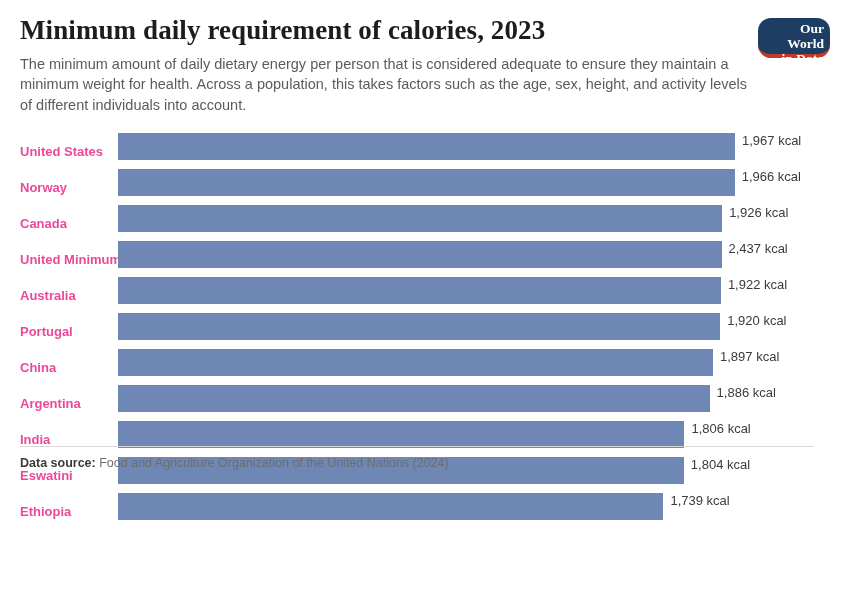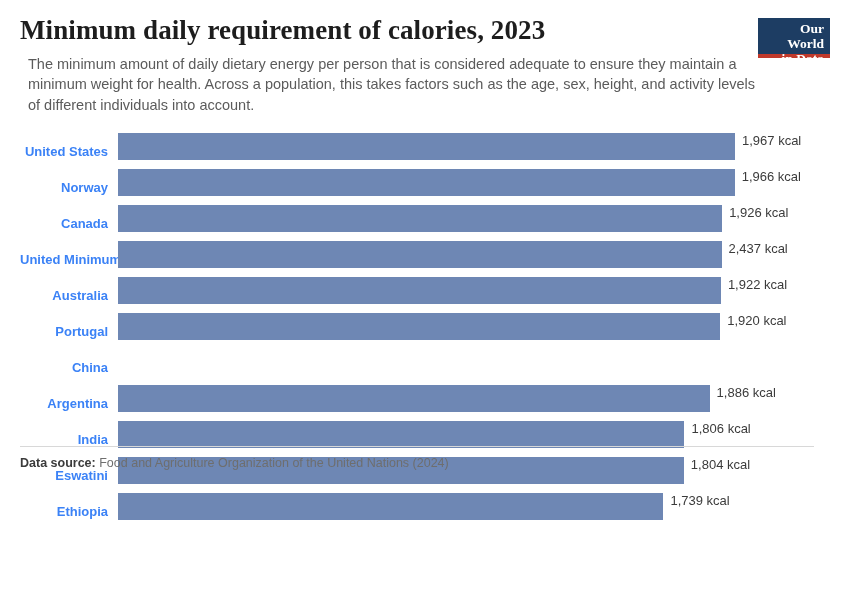--- a/index.html
+++ b/index.html
@@ -31,58 +31,58 @@
     color: #1d1d1d;
     letter-spacing: 0.1px;
     margin: 0 0 8px 0;
     line-height: 1.1;
   }
   .subtitle {
     font-size: 14.5px;
     color: #5b5b5b;
     line-height: 1.42;
     max-width: 730px;
-    margin: 8px;
+    margin: 0;
   }
   .logo {
     position: absolute;
     top: 2px;
     right: 0px;
     width: 72px;
     height: 40px;
     background: #1d3d63;
     color: #ffffff;
     font-family: "Liberation Serif", serif;
     font-weight: 700;
     font-size: 13.5px;
     line-height: 1.1;
     text-align: right;
     padding: 4px 6px 0 4px;
     box-sizing: border-box;
     border-bottom: 4px solid #c0392b;
+    border-radius: 13px;
   }
   .logo .l1, .logo .l2 { display: block; }
 
   .chart-area {
     position: relative;
     margin-top: 18px;
     height: 420px;
   }
   .bar-row {
     display: flex;
     align-items: center;
     height: 36px;
   }
   .bar-label {
     width: 98px;
-    text-align: right;
     padding-right: 10px;
     font-size: 13px;
     font-weight: 700;
-    color: #3b82f6;
+    color: #ec4899;
     white-space: nowrap;
     box-sizing: border-box;
   }
   .bar-track {
     flex: 1;
     position: relative;
     height: 100%;
     display: flex;
     align-items: flex-start;
   }
@@ -166,20 +166,24 @@
       </div>
       <div class="bar-row">
         <div class="bar-label">Portugal</div>
         <div class="bar-track">
           <div class="bar-fill" style="width: 602.257px; background: rgb(110, 135, 180);"></div>
           <div class="bar-value">1,920 kcal</div>
         </div>
       </div>
       <div class="bar-row">
         <div class="bar-label">China</div>
+        <div class="bar-track">
+          <div class="bar-fill" style="width: 595.043px; background: rgb(110, 135, 180);"></div>
+          <div class="bar-value">1,897 kcal</div>
+        </div>
       </div>
       <div class="bar-row">
         <div class="bar-label">Argentina</div>
         <div class="bar-track">
           <div class="bar-fill" style="width: 591.592px; background: rgb(110, 135, 180);"></div>
           <div class="bar-value">1,886 kcal</div>
         </div>
       </div>
       <div class="bar-row">
         <div class="bar-label">India</div>

